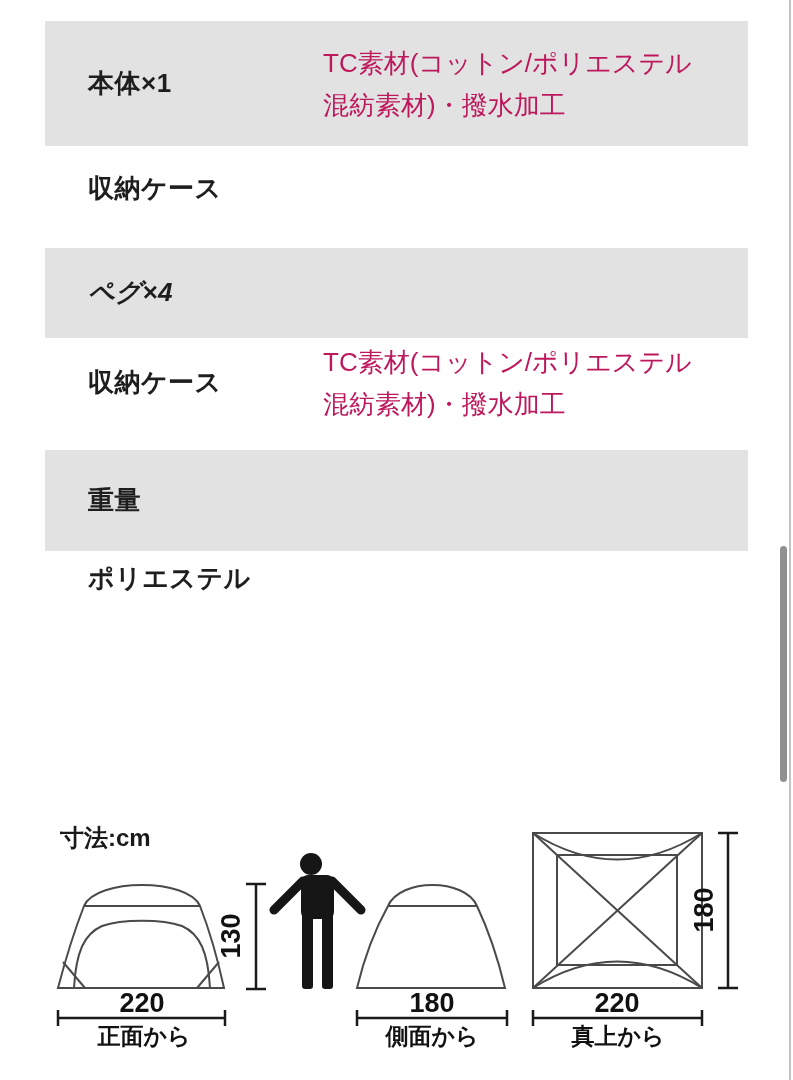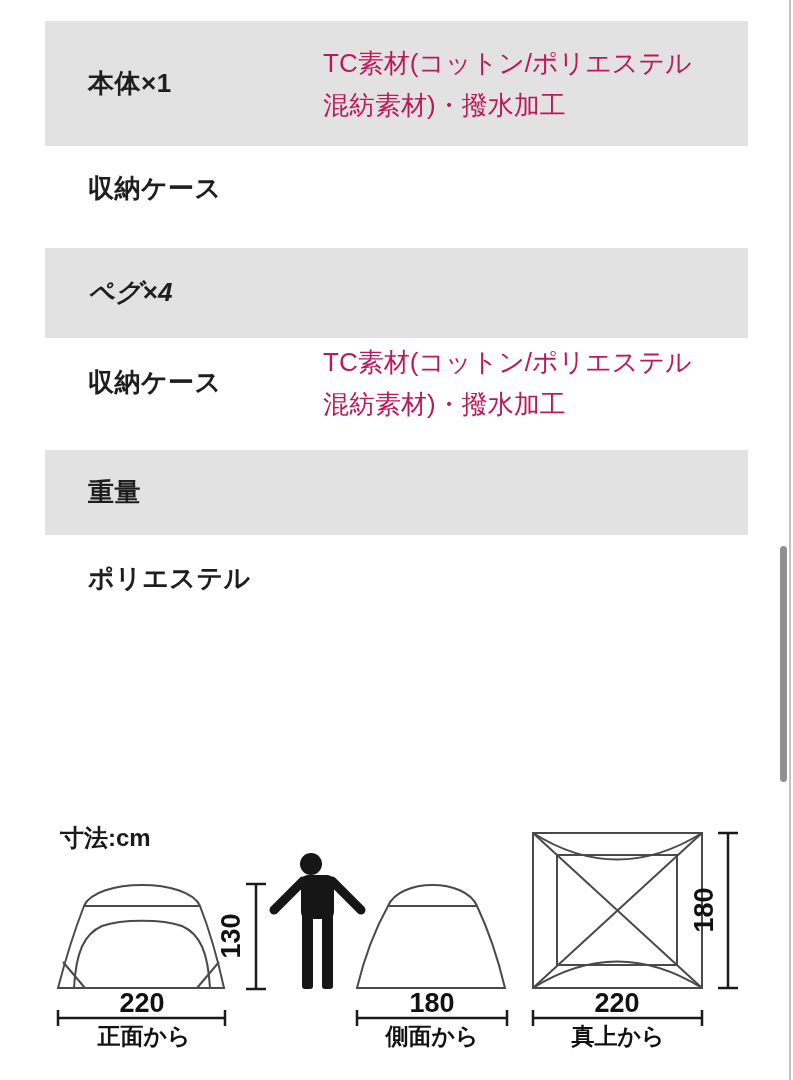--- a/index.html
+++ b/index.html
@@ -11,21 +11,21 @@
   
   .spec-row{
     position:absolute;left:45px;width:703px;
     display:flex;align-items:center;gap:20px;
   }
   .spec-row.shaded{background:#e2e2e2;}
   .row1{top:21px;height:125px;}
   .row2{top:146px;height:86px;}
   .row3{top:248px;height:90px;font-style:italic;}
   .row4{top:319px;height:127px;}
-  .row5{top:450px;height:85px;}
+  .row5{top:450px;height:101px;}
   .row6{top:535px;height:87px;}
   .cell-label{
     margin-left:43px;width:215px;flex:0 0 215px;
     font-size:26px;font-weight:bold;color:#1e1e1e;letter-spacing:0.5px;
     line-height:1.2;white-space:nowrap;
   }
   .cell-value{
     font-size:26px;color:#be185d;line-height:42px;white-space:nowrap;
   }
   

